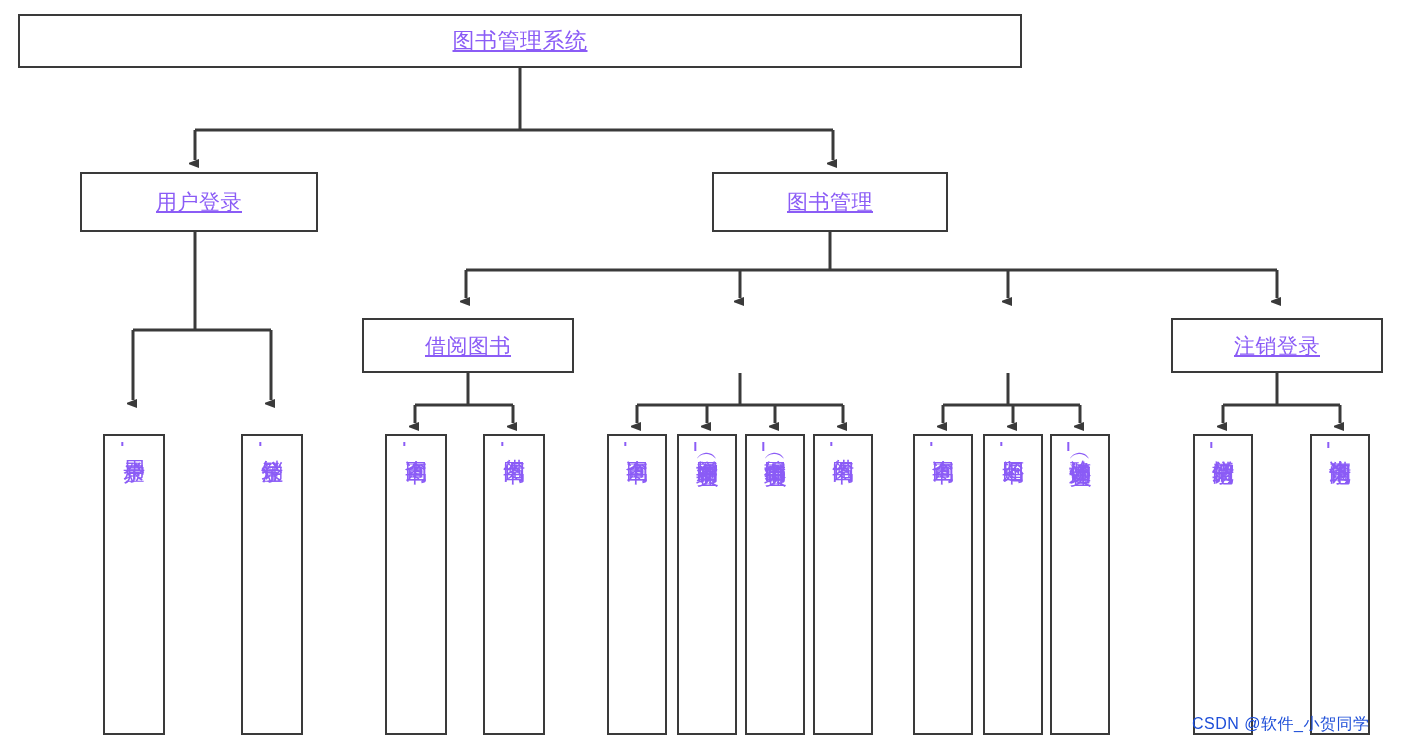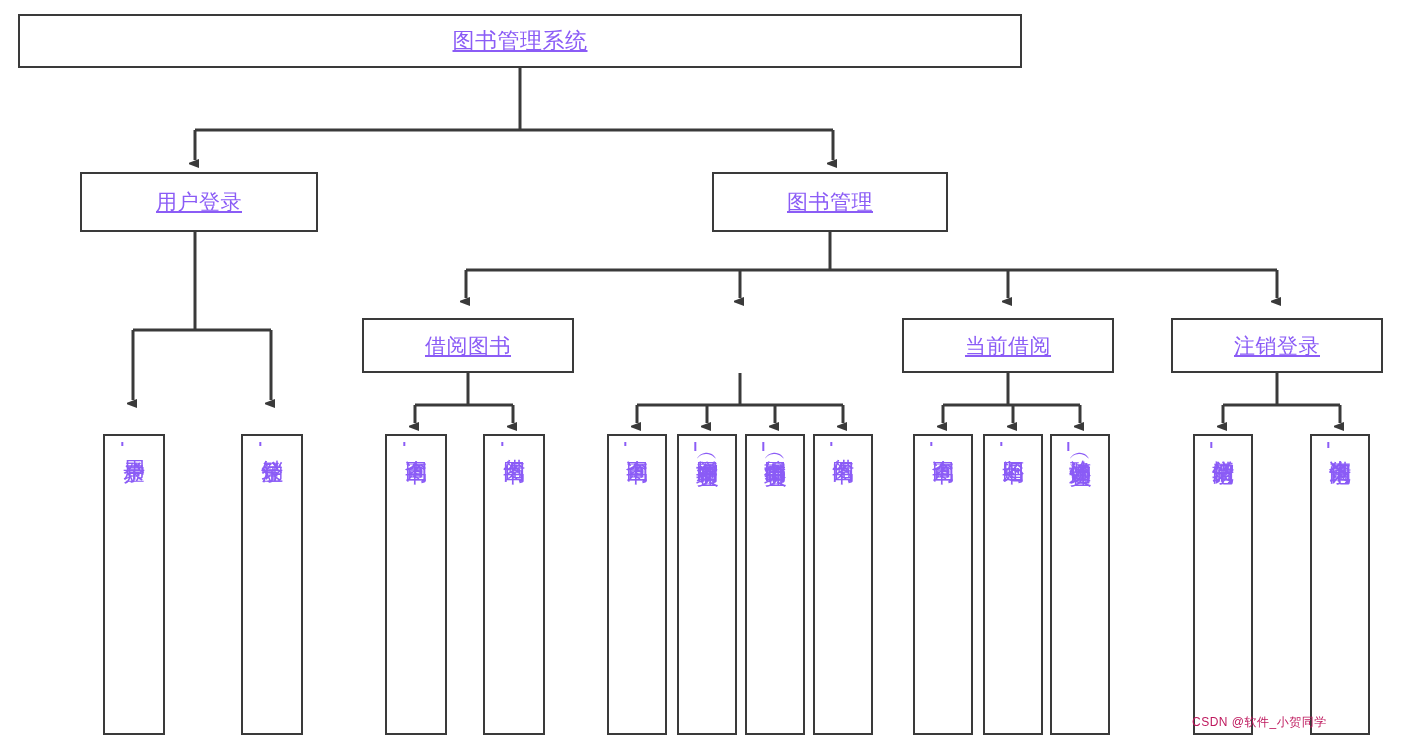--- a/index.html
+++ b/index.html
@@ -53,22 +53,22 @@
     font-size: 22px;
     line-height: 1.12;
     letter-spacing: 1px;
     white-space: nowrap;
   }
   #root-node {
     font-size: 22px;
   }
   .watermark {
     position: absolute;
-    font-size: 12px;
-    color: #be185d;
+    font-size: 16px;
+    color: #1d4ed8;
     white-space: nowrap;
     letter-spacing: 0.5px;
     text-align: center;
   }
 </style>
 </head>
 <body>
 
 <div id="canvas">
 
@@ -124,21 +124,20 @@
 
   <div class="node h" id="root-node" style="left:18px; top:14px; width:1004px; height:54px;">图书管理系统</div>
 
   <div class="node h" style="left:80px; top:172px; width:238px; height:60px;">用户登录</div>
 
   <div class="node h" style="left:712px; top:172px; width:236px; height:60px;">图书管理</div>
 
   <div class="node h" style="left:362px; top:318px; width:212px; height:55px;">借阅图书</div>
 
 
-  <div class="node h" style="left:902px; top:318px; width:212px; height:55px;">当前借阅</div>
 
   <div class="node h" style="left:1171px; top:318px; width:212px; height:55px;">注销登录</div>
 
   <div class="node v" style="left:103px; top:434px; width:62px; height:301px;">
     <span class="vtext">用户登录</span>
   </div>
 
   <div class="node v" style="left:241px; top:434px; width:62px; height:301px;">
     <span class="vtext">注销登录</span>
   </div>

